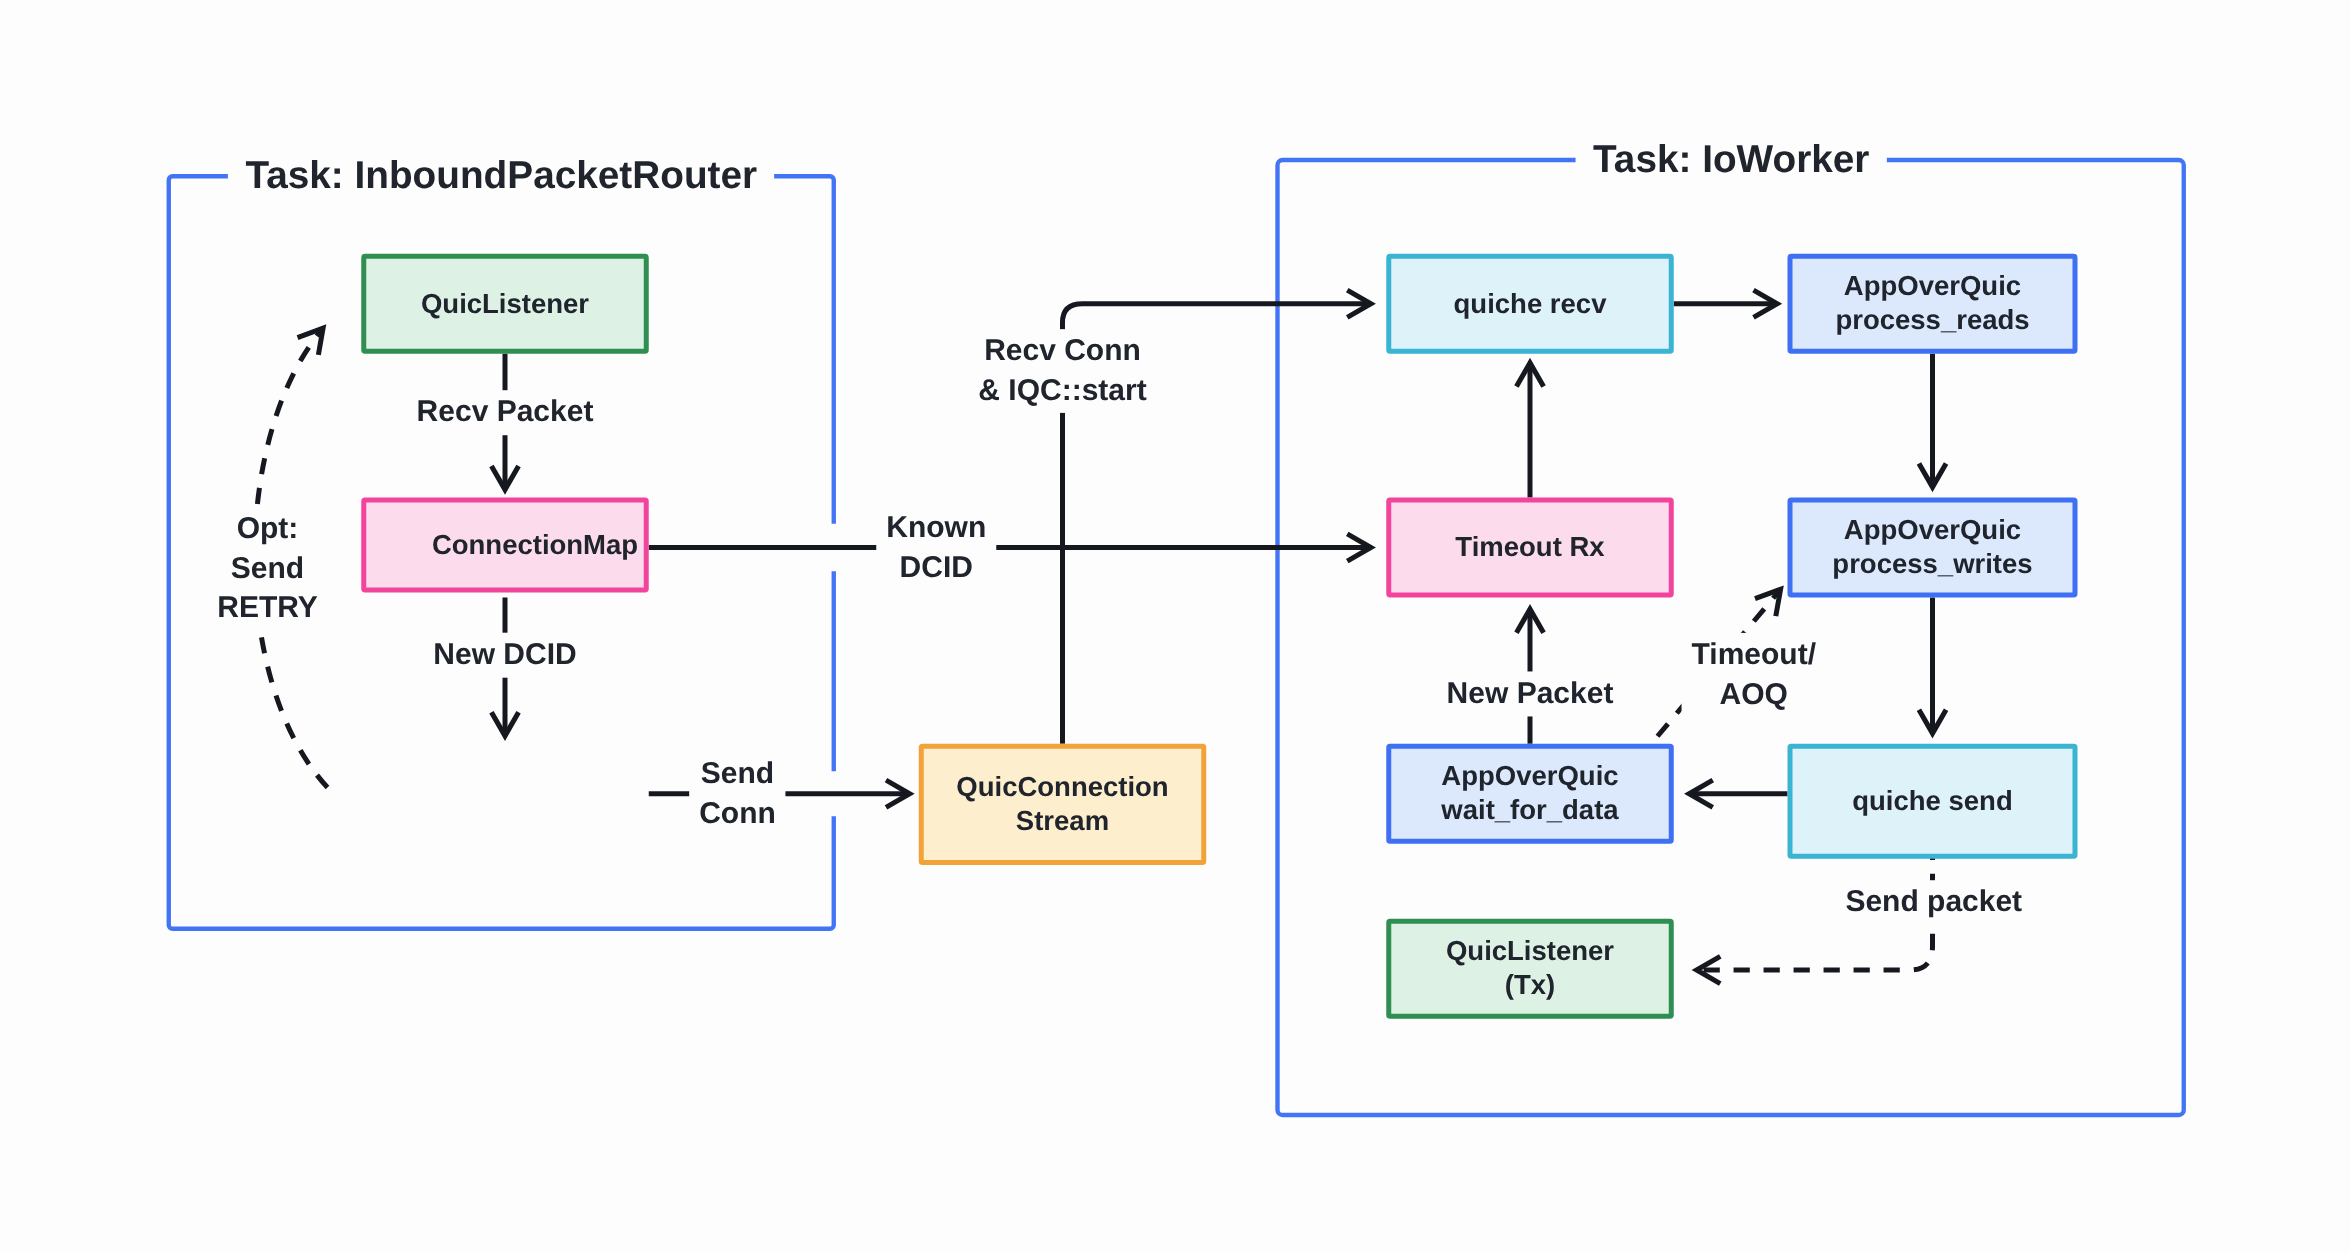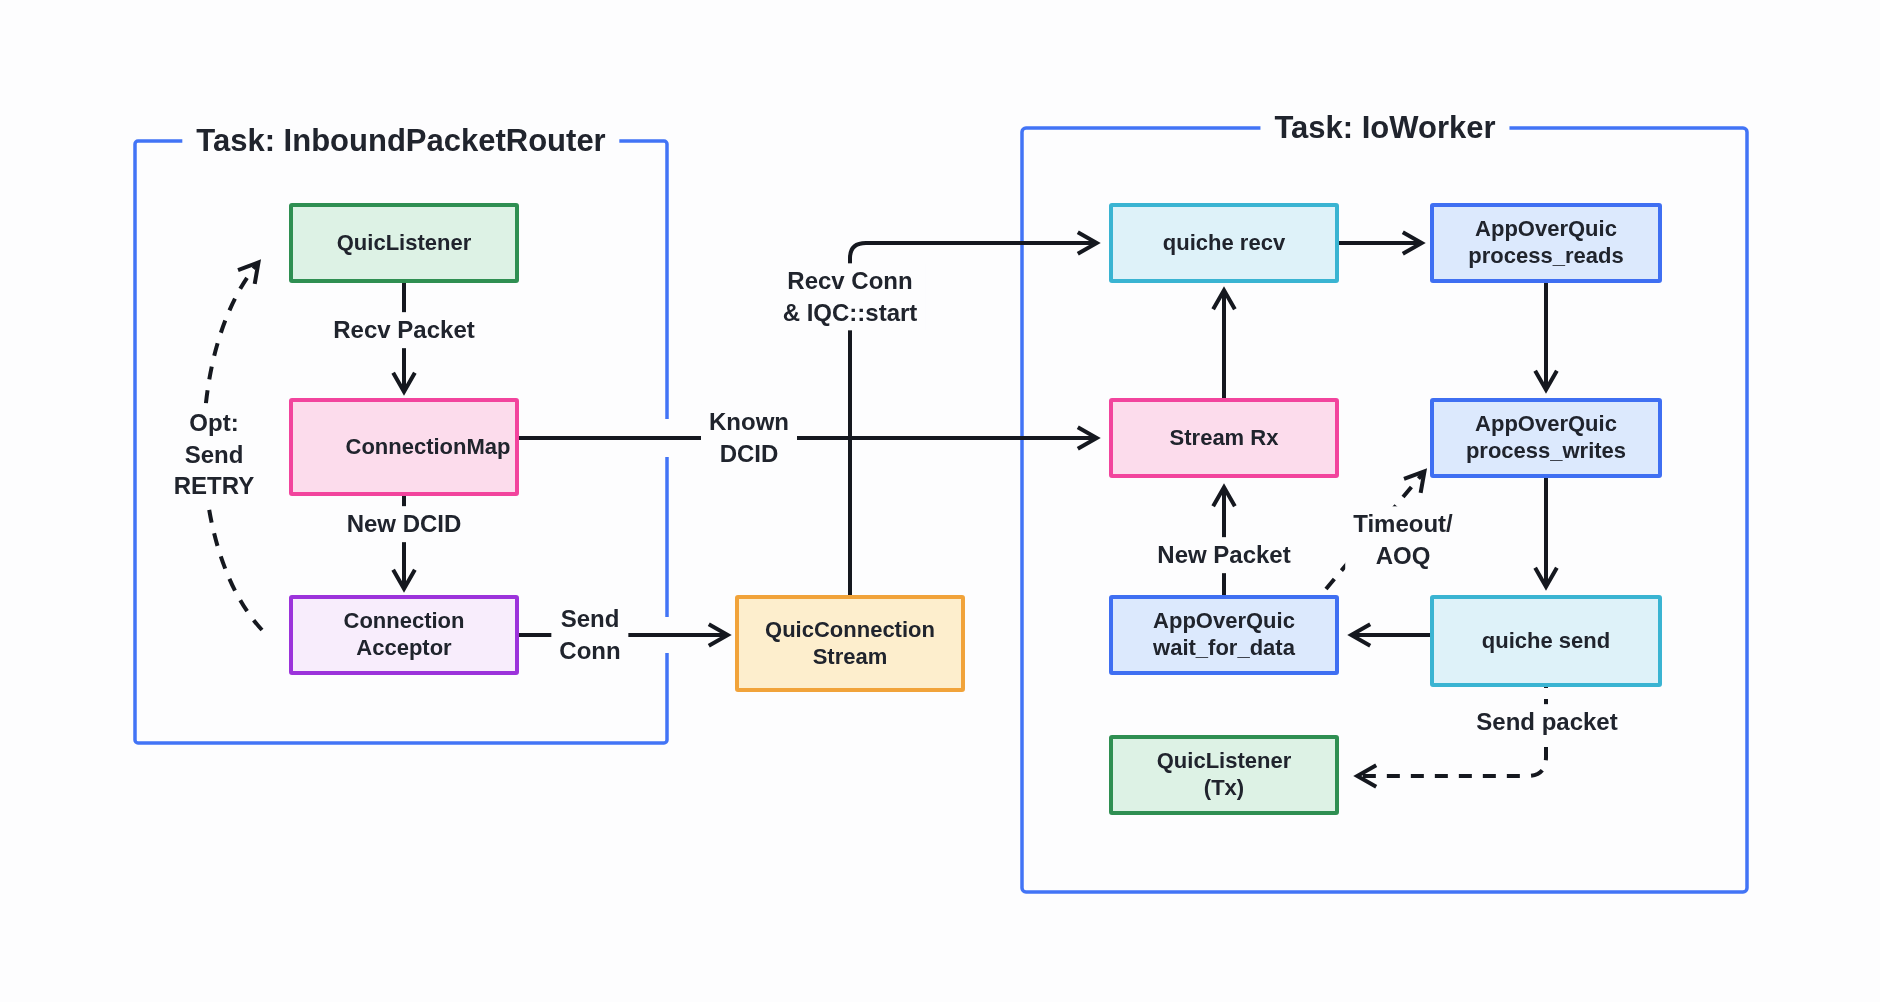--- a/index.html
+++ b/index.html
@@ -68,31 +68,29 @@
 
     <path class="wire dashed" marker-end="url(#ah)" d="M262 630 C186 548 184 352 258 263"></path>
     <path class="wire dashed" marker-end="url(#ah)" d="M1326 589 L1424 472"></path>
     <path class="wire dashed" marker-end="url(#ah)" d="M1546 675 L1546 757 Q1546 776 1528 776 L1358 776"></path>
   </svg>
 
   <div class="ctitle" style="left:401px;top:141px;">Task: InboundPacketRouter</div>
   <div class="ctitle" style="left:1385px;top:128px;">Task: IoWorker</div>
 
   <div class="node n-green" style="left:289px;top:203px;width:230px;height:80px;">QuicListener</div>
-  <div class="node n-pink" style="left:289px;top:398px;width:230px;height:98px;padding-left:48px;">ConnectionMap</div>
-  <div class="node n-purple" style="left:289px;top:595px;width:230px;height:80px;">Connection
-Acceptor</div>
+  <div class="node n-pink" style="left:289px;top:398px;width:230px;height:76px;padding-left:48px;">ConnectionMap</div>
 
   <div class="node n-orange" style="left:735px;top:595px;width:230px;height:97px;">QuicConnection
 Stream</div>
 
   <div class="node n-cyan" style="left:1109px;top:203px;width:230px;height:80px;">quiche recv</div>
   <div class="node n-blue" style="left:1430px;top:203px;width:232px;height:80px;">AppOverQuic
 process_reads</div>
-  <div class="node n-pink" style="left:1109px;top:398px;width:230px;height:80px;">Stream Rx</div>
+  <div class="node n-pink" style="left:1109px;top:398px;width:230px;height:80px;">Timeout Rx</div>
   <div class="node n-blue" style="left:1430px;top:398px;width:232px;height:80px;">AppOverQuic
 process_writes</div>
   <div class="node n-blue" style="left:1109px;top:595px;width:230px;height:80px;">AppOverQuic
 wait_for_data</div>
   <div class="node n-cyan" style="left:1430px;top:595px;width:232px;height:92px;">quiche send</div>
   <div class="node n-green" style="left:1109px;top:735px;width:230px;height:80px;">QuicListener
 (Tx)</div>
 
   <div class="elabel" style="left:404px;top:330px;">Recv Packet</div>
   <div class="elabel" style="left:404px;top:524px;">New DCID</div>

